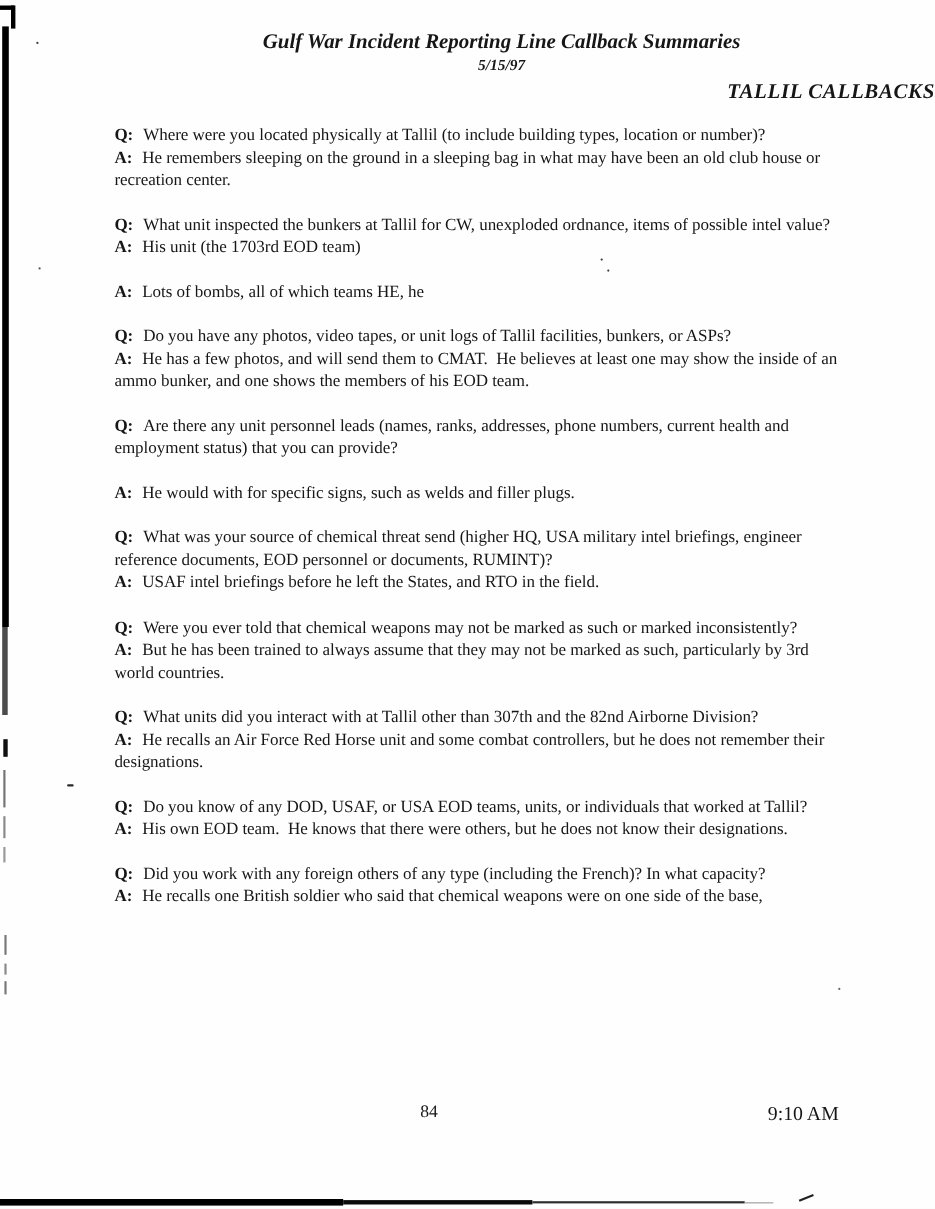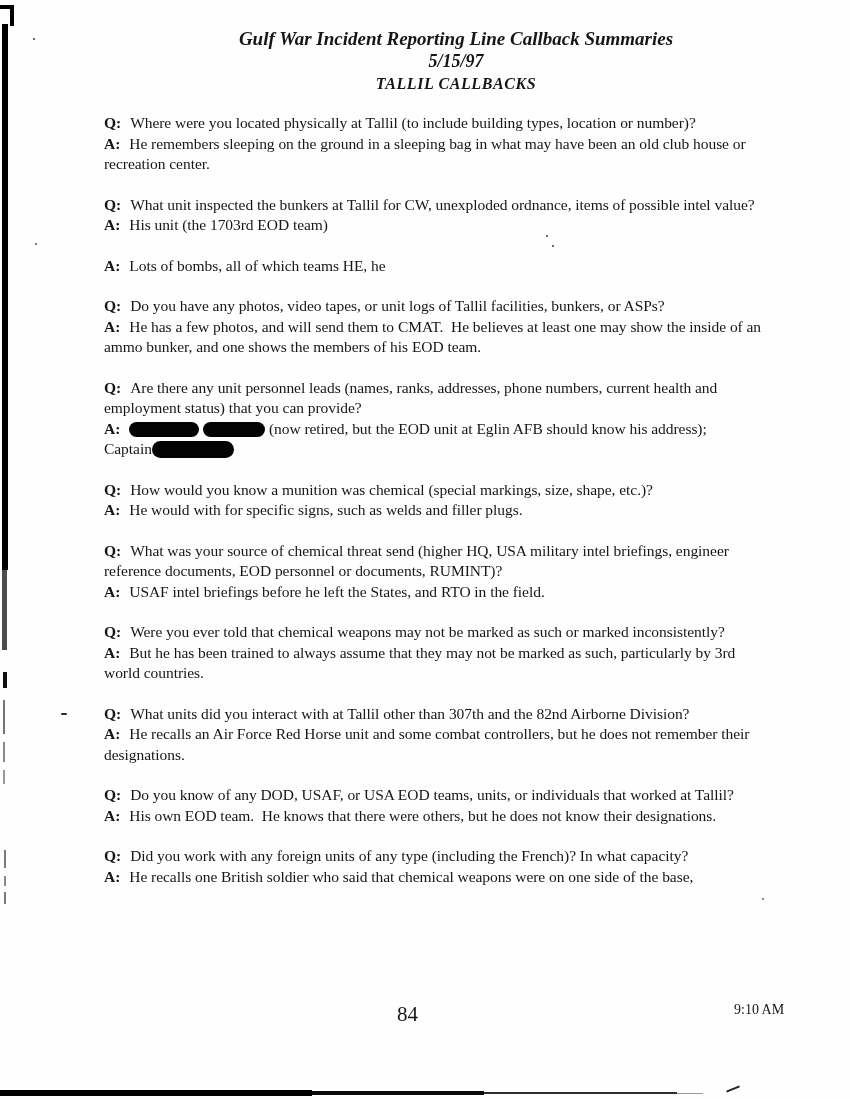--- a/index.html
+++ b/index.html
@@ -12,41 +12,41 @@
     color:#161616;
     overflow:hidden;
   }
 
   
   .doc-header {
     position:absolute; left:62px; top:27px; width:788px;
     text-align:center; font-weight:bold; font-style:italic;
   }
   .doc-header .h-title   { font-size:19px; line-height:23px; }
-  .doc-header .h-date    { font-size:18px; line-height:22px; }
-  .doc-header .h-section { font-size:16px; line-height:23px; letter-spacing:0.6px; }
+  .doc-header .h-date    { font-size:14px; line-height:22px; }
+  .doc-header .h-section { font-size:19px; line-height:23px; letter-spacing:0.6px;text-align:right; }
 
   
   .qa-main {
     position:absolute; left:104px; top:113px; width:662px;
     font-size:15.5px; line-height:20.5px; letter-spacing:-0.05px;
   }
   .qa-block { margin:0 0 20px 0; }
   .qa-block p.line { margin:0; white-space:pre-wrap; }
   .prefix { font-weight:bold; margin-right:9px; }
 
   .redaction {
     display:inline-block; background:#030303;
     height:15px; vertical-align:-3px; border-radius:8px;
   }
   .redaction.pill { border-radius:9px; height:17px; vertical-align:-4px; }
 
   
-  .footer-pagenum { position:absolute; left:397px; top:1002px; font-size:21px; }
-  .footer-time    { position:absolute; left:734px; top:1002px; font-size:14px; }
+  .footer-pagenum { position:absolute; left:382px; top:1002px; font-size:16px; }
+  .footer-time    { position:absolute; left:698px; top:1002px; font-size:18px; }
 
   
   .art { position:absolute; background:#000; }
   .a-stub      { left:0;   top:5px;    width:13px;  height:4px; }
   .a-notch     { left:10px;top:5px;    width:4px;   height:21px; }
   .a-bar-main  { left:2px; top:24px;   width:6px;   height:546px; }
   .a-bar-fade  { left:2px; top:570px;  width:5px;   height:80px;  background:#4c4c4c; }
   .a-dash1     { left:3px; top:672px;  width:4px;   height:16px;  background:#101010; }
   .a-dash2     { left:3px; top:700px;  width:2px;   height:34px;  background:#757575; }
   .a-dash3     { left:3px; top:742px;  width:2px;   height:20px;  background:#8a8a8a; }
@@ -110,44 +110,42 @@
       </div>
       <div class="qa-block">
         <p class="line"><span class="prefix">A:</span><span>Lots of bombs, all of which teams HE, he</span></p>
       </div>
       <div class="qa-block">
         <p class="line"><span class="prefix">Q:</span><span>Do you have any photos, video tapes, or unit logs of Tallil facilities, bunkers, or ASPs?</span></p>
         <p class="line"><span class="prefix">A:</span><span>He has a few photos, and will send them to CMAT.  He believes at least one may show the inside of an ammo bunker, and one shows the members of his EOD team.</span></p>
       </div>
       <div class="qa-block">
         <p class="line"><span class="prefix">Q:</span><span>Are there any unit personnel leads (names, ranks, addresses, phone numbers, current health and employment status) that you can provide?</span></p>
-        <p class="line"><span class="prefix">A:</span><span class="redaction" style="width: 70px;"></span><span> </span><span class="redaction" style="width: 62px;"></span><span> (now retired, but the EOD unit at Eglin AFB should know his address);</span><br><span>Captain</span><span class="redaction pill" style="width: 82px;"></span></p>
       </div>
       <div class="qa-block">
-        <p class="line"><span class="prefix">Q:</span><span>How would you know a munition was chemical (special markings, size, shape, etc.)?</span></p>
         <p class="line"><span class="prefix">A:</span><span>He would with for specific signs, such as welds and filler plugs.</span></p>
       </div>
       <div class="qa-block">
         <p class="line"><span class="prefix">Q:</span><span>What was your source of chemical threat send (higher HQ, USA military intel briefings, engineer reference documents, EOD personnel or documents, RUMINT)?</span></p>
         <p class="line"><span class="prefix">A:</span><span>USAF intel briefings before he left the States, and RTO in the field.</span></p>
       </div>
       <div class="qa-block">
         <p class="line"><span class="prefix">Q:</span><span>Were you ever told that chemical weapons may not be marked as such or marked inconsistently?</span></p>
         <p class="line"><span class="prefix">A:</span><span>But he has been trained to always assume that they may not be marked as such, particularly by 3rd world countries.</span></p>
       </div>
       <div class="qa-block">
         <p class="line"><span class="prefix">Q:</span><span>What units did you interact with at Tallil other than 307th and the 82nd Airborne Division?</span></p>
         <p class="line"><span class="prefix">A:</span><span>He recalls an Air Force Red Horse unit and some combat controllers, but he does not remember their designations.</span></p>
       </div>
       <div class="qa-block">
         <p class="line"><span class="prefix">Q:</span><span>Do you know of any DOD, USAF, or USA EOD teams, units, or individuals that worked at Tallil?</span></p>
         <p class="line"><span class="prefix">A:</span><span>His own EOD team.  He knows that there were others, but he does not know their designations.</span></p>
       </div>
       <div class="qa-block">
-        <p class="line"><span class="prefix">Q:</span><span>Did you work with any foreign units of any type (including the French)? In what capacity?</span></p>
+        <p class="line"><span class="prefix">Q:</span><span>Did you work with any foreign others of any type (including the French)? In what capacity?</span></p>
         <p class="line"><span class="prefix">A:</span><span>He recalls one British soldier who said that chemical weapons were on one side of the base,</span></p>
       </div>
     </div>
 
   <div class="footer-pagenum">84</div>
   <div class="footer-time">9:10 AM</div>
 
   <div class="art a-bottom1"></div>
   <div class="art a-bottom2"></div>
   <div class="art a-bottom3"></div>

